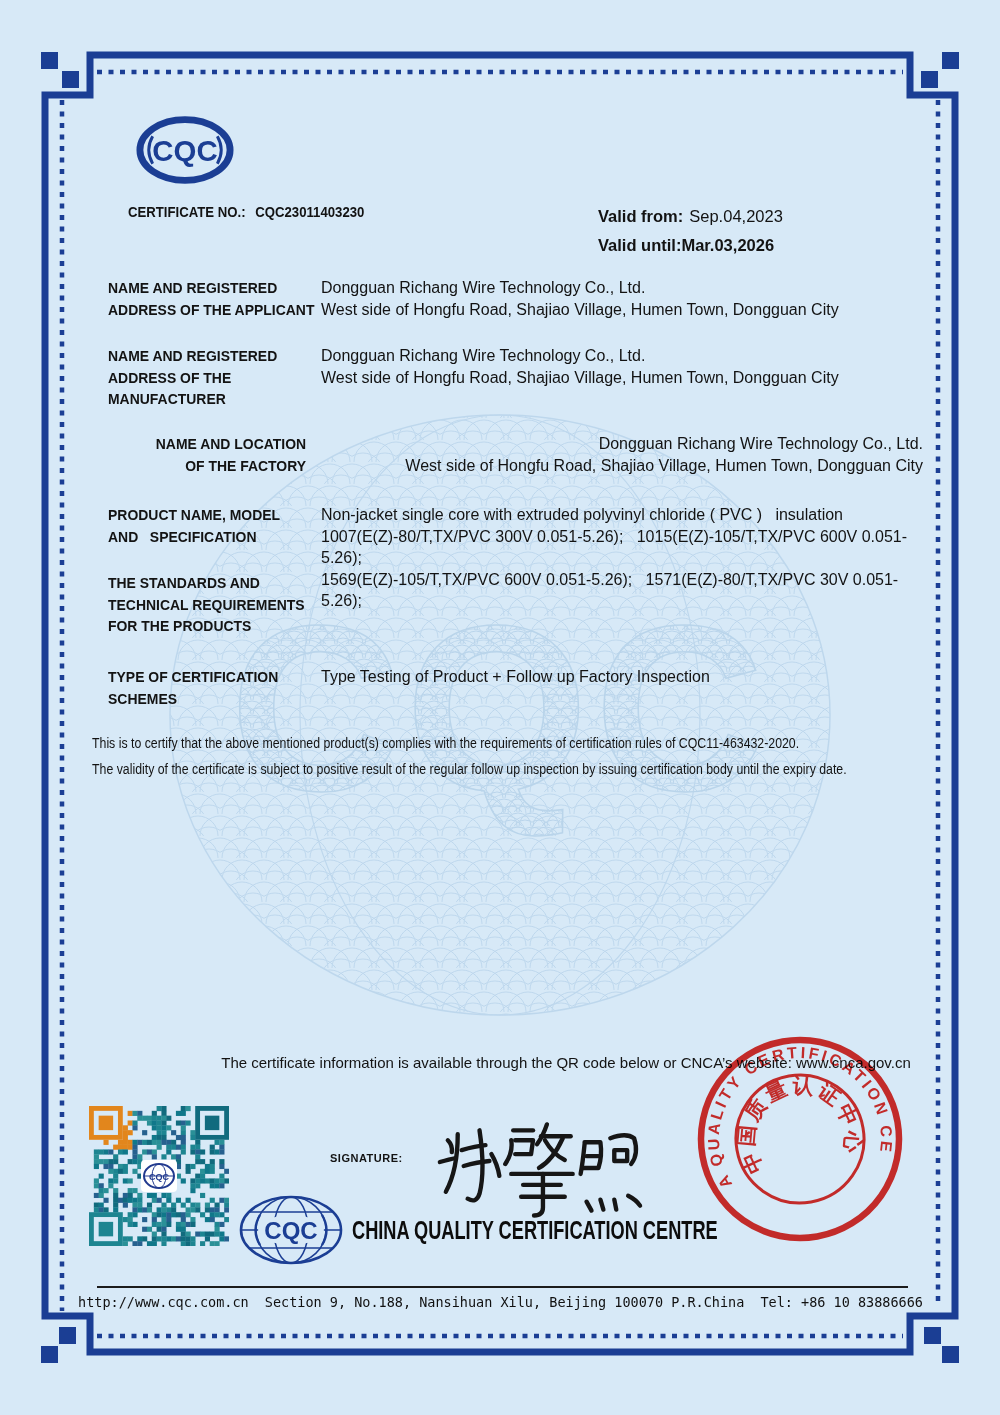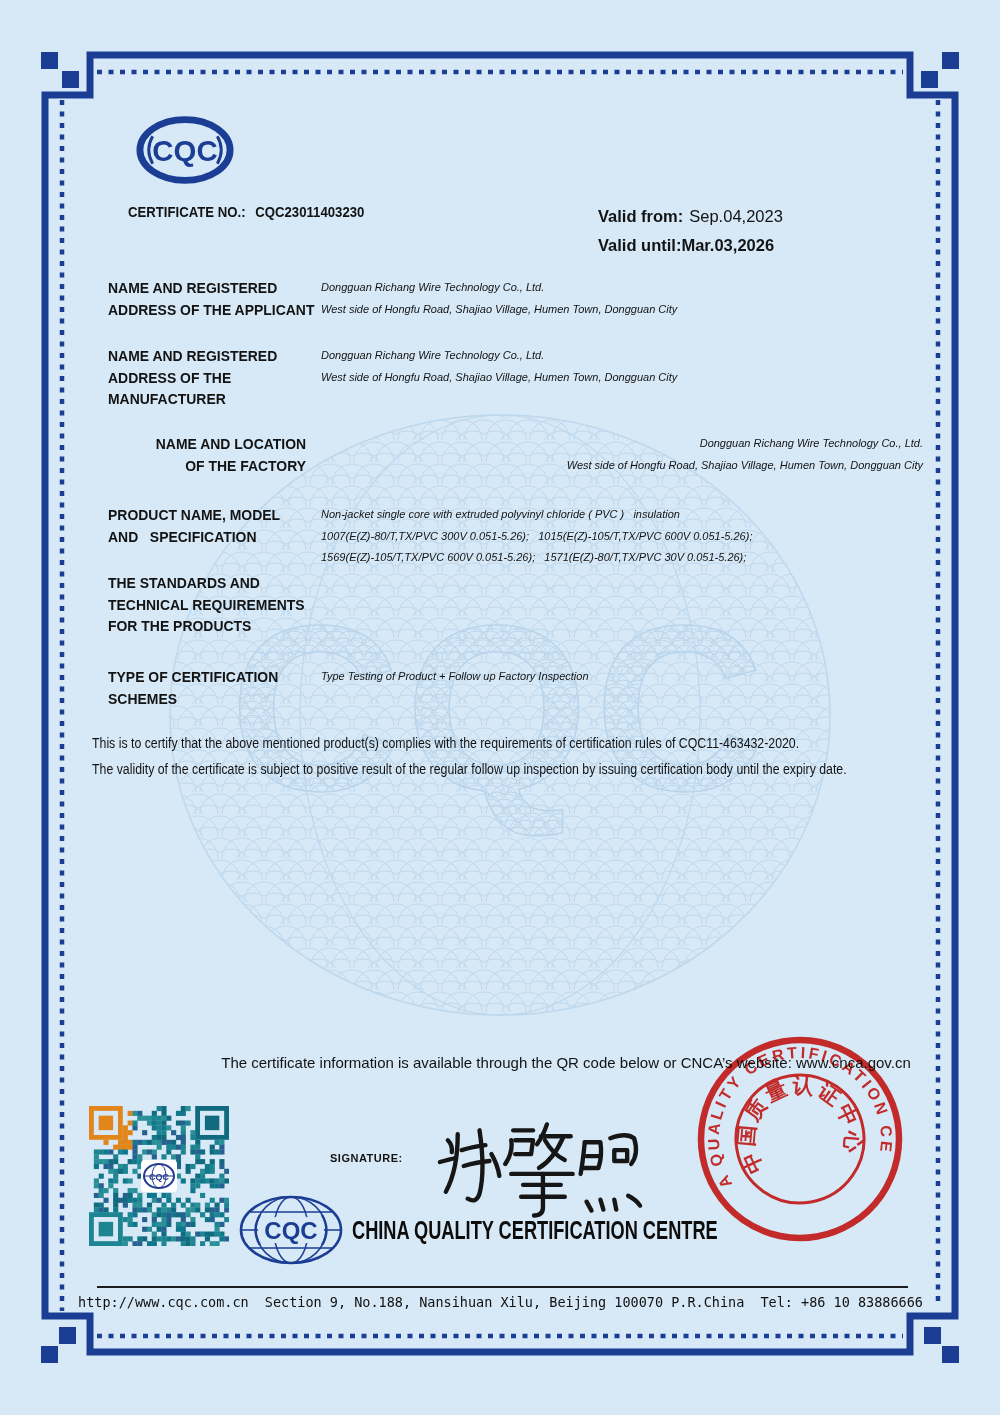--- a/index.html
+++ b/index.html
@@ -17,21 +17,21 @@
   .meta-no{left:128px; top:203px; white-space:nowrap; transform:scaleX(.85); transform-origin:left top;
            font-weight:bold; font-size:15.5px;}
   .meta-valid{left:598px; top:202px; font-size:16.5px; line-height:29px; white-space:nowrap;}
   .meta-valid .b{font-weight:bold;}
   .meta-valid .v{margin-left:6px;}
 
   
   .field-row{left:92px; width:815px; display:flex; align-items:flex-start;margin-left:16px;}
   .f-label{width:213px; flex:0 0 213px; font-weight:bold; font-size:15px; line-height:21.5px;
            white-space:pre; transform:scaleX(.93); transform-origin:left top;}
-  .f-value{flex:1; font-size:11px; line-height:21.5px; white-space:pre-wrap;font-style:italic;}
+  .f-value{flex:1; font-size:16px; line-height:21.5px; white-space:pre-wrap;}
 
   .statements{left:92px; top:733px; width:830px;}
   .statements p{margin:0 0 6px 0; font-size:14px; line-height:20px; white-space:pre;
                 transform:scaleX(.88); transform-origin:left top;}
 
   .qr-note{left:160px; top:1054px; width:812px; text-align:center; font-size:15px; white-space:nowrap;}
 
   .sig-label{left:330px; top:1152px; font-size:11px; font-weight:bold; letter-spacing:.5px;}
   .issuer-name-wrap{left:352px; top:1204px; height:52px; display:flex; align-items:center;}
   .issuer-name-wrap .t{font-size:26px; font-weight:bold; white-space:nowrap; transform:scaleX(.7); transform-origin:left center; color:#0d0d0d;}

